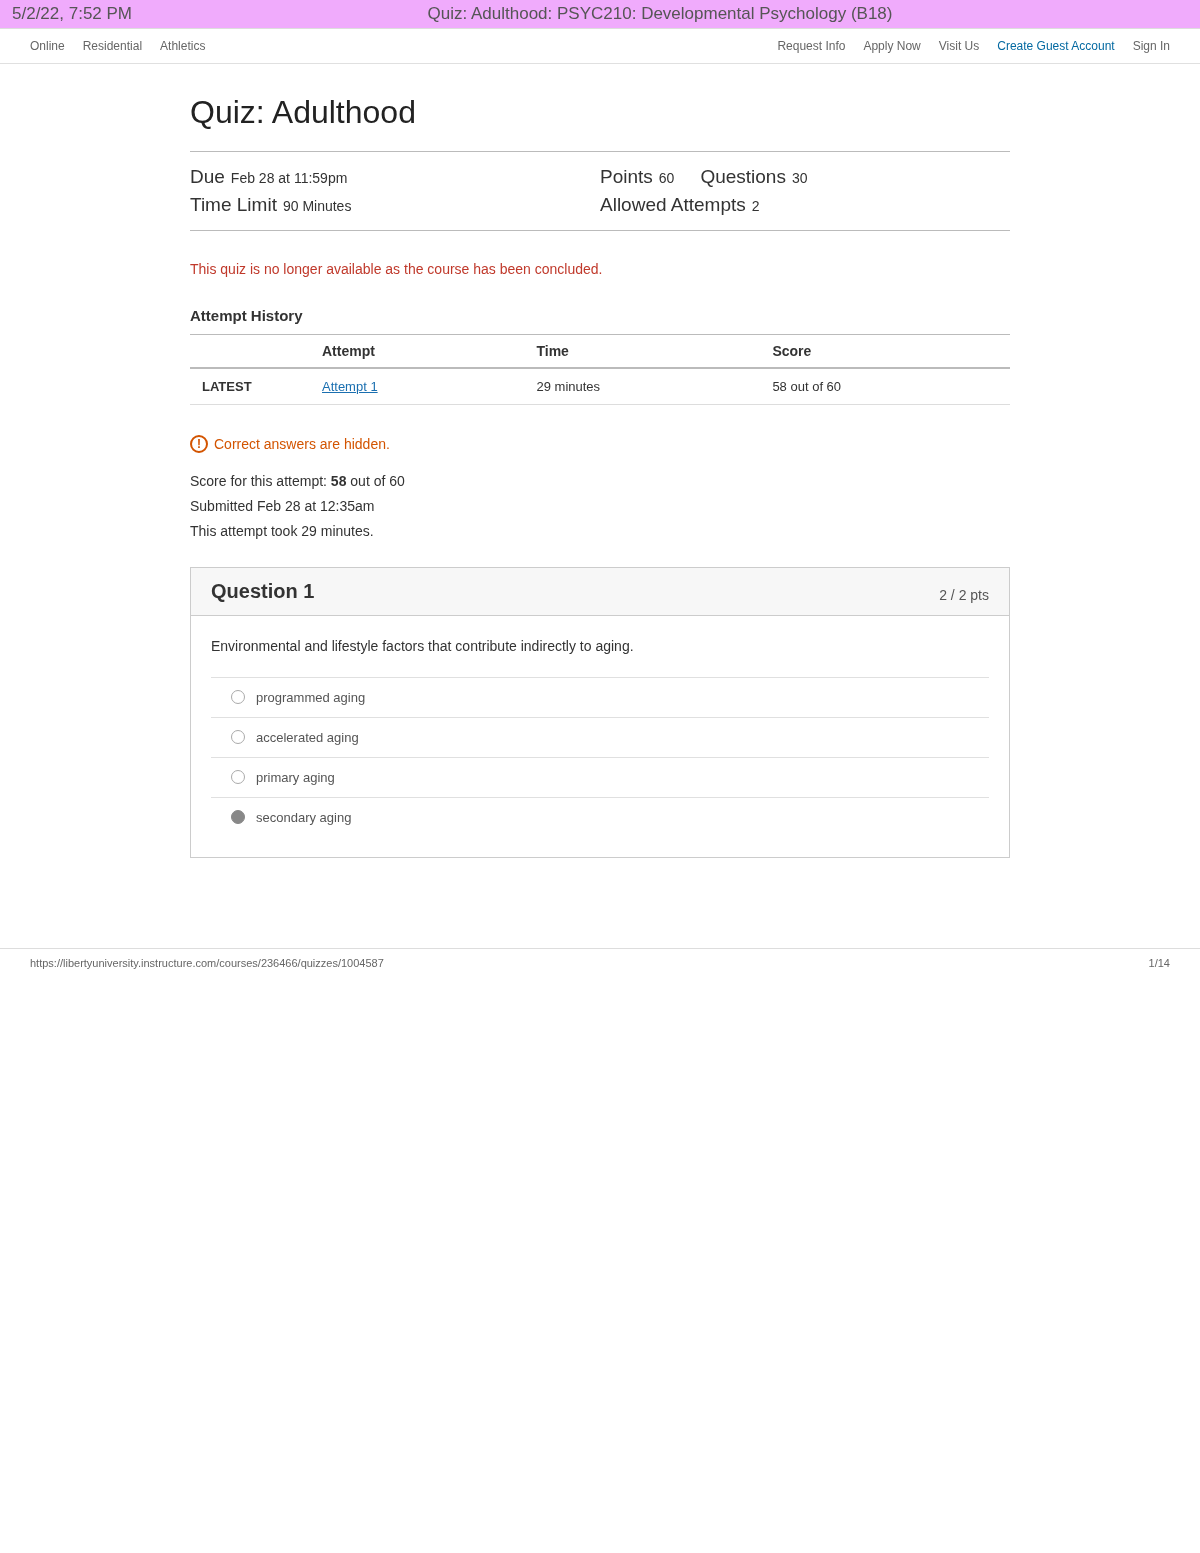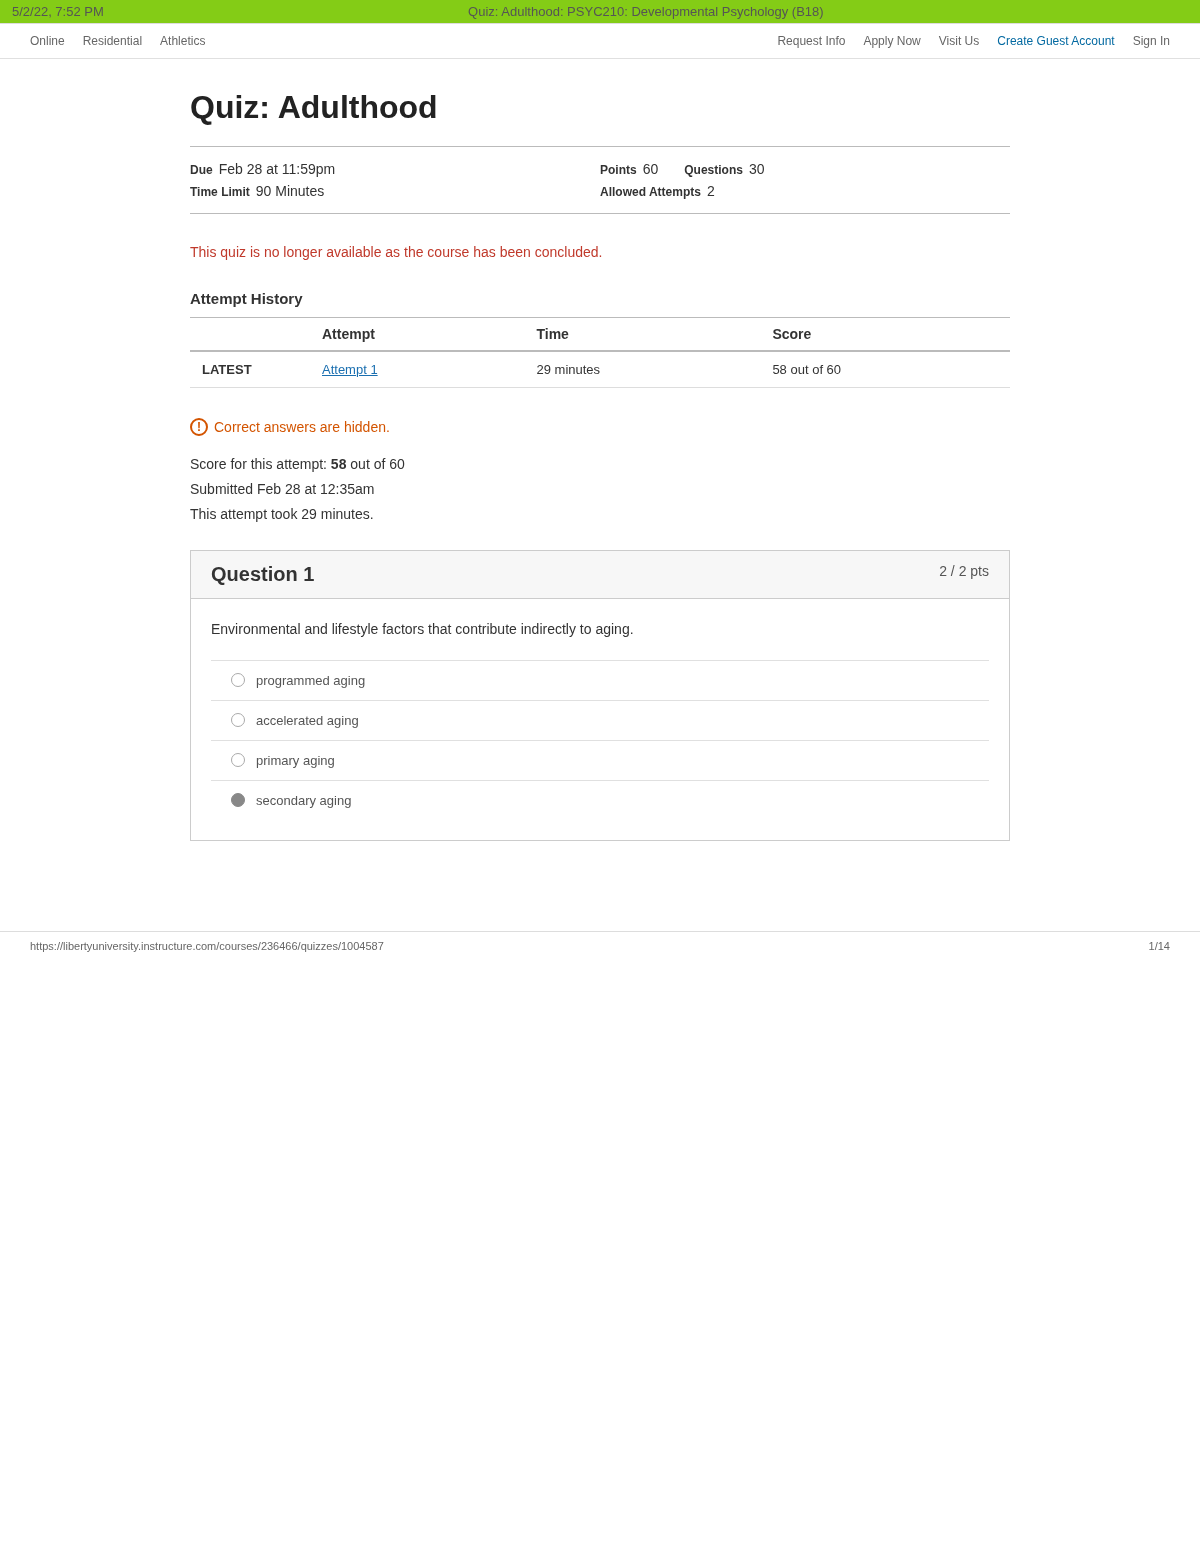--- a/index.html
+++ b/index.html
@@ -5,23 +5,23 @@
     * { box-sizing: border-box; margin: 0; padding: 0; }
     body {
       font-family: Arial, Helvetica, sans-serif;
       font-size: 14px;
       color: #333;
       background: #fff;
     }
 
     
     .browser-bar {
-      background: #84cc16;
+      background: #f0abfc;
       padding: 4px 12px;
-      font-size: 13px;
+      font-size: 17px;
       color: #555;
       display: flex;
       justify-content: space-between;
       border-bottom: 1px solid #ddd;
     }
     .browser-bar .page-title {
       text-align: center;
       flex: 1;
     }
 
@@ -60,43 +60,43 @@
 
     
     .main-content {
       max-width: 900px;
       margin: 0 auto;
       padding: 30px 40px;
     }
 
     .quiz-title {
       font-size: 32px;
-      font-weight: bold;
+      font-weight: normal;
       margin-bottom: 20px;
       color: #222;
     }
 
     
     .quiz-info {
       border-top: 1px solid #bbb;
       border-bottom: 1px solid #bbb;
       padding: 14px 0;
       margin-bottom: 30px;
       display: grid;
       grid-template-columns: 1fr 1fr;
       row-gap: 6px;
     }
     .quiz-info .info-row {
       display: flex;
       gap: 6px;
       align-items: baseline;
     }
     .quiz-info .info-label {
-      font-weight: bold;
-      font-size: 12px;
+      font-weight: normal;
+      font-size: 19px;
     }
     .quiz-info .info-value {
       font-size: 14px;
     }
 
     
     .unavailable-msg {
       color: #c0392b;
       font-size: 14px;
       margin-bottom: 30px;
@@ -176,21 +176,21 @@
     
     .question-card {
       border: 1px solid #ccc;
       margin-bottom: 20px;
     }
     .question-header {
       background: #f7f7f7;
       padding: 12px 20px;
       display: flex;
       justify-content: space-between;
-      align-items: flex-start;
+      align-items: flex-end;
       border-bottom: 1px solid #ccc;
     }
     .question-header .question-title {
       font-size: 20px;
       font-weight: bold;
     }
     .question-header .question-pts {
       font-size: 14px;
       color: #555;
     }

